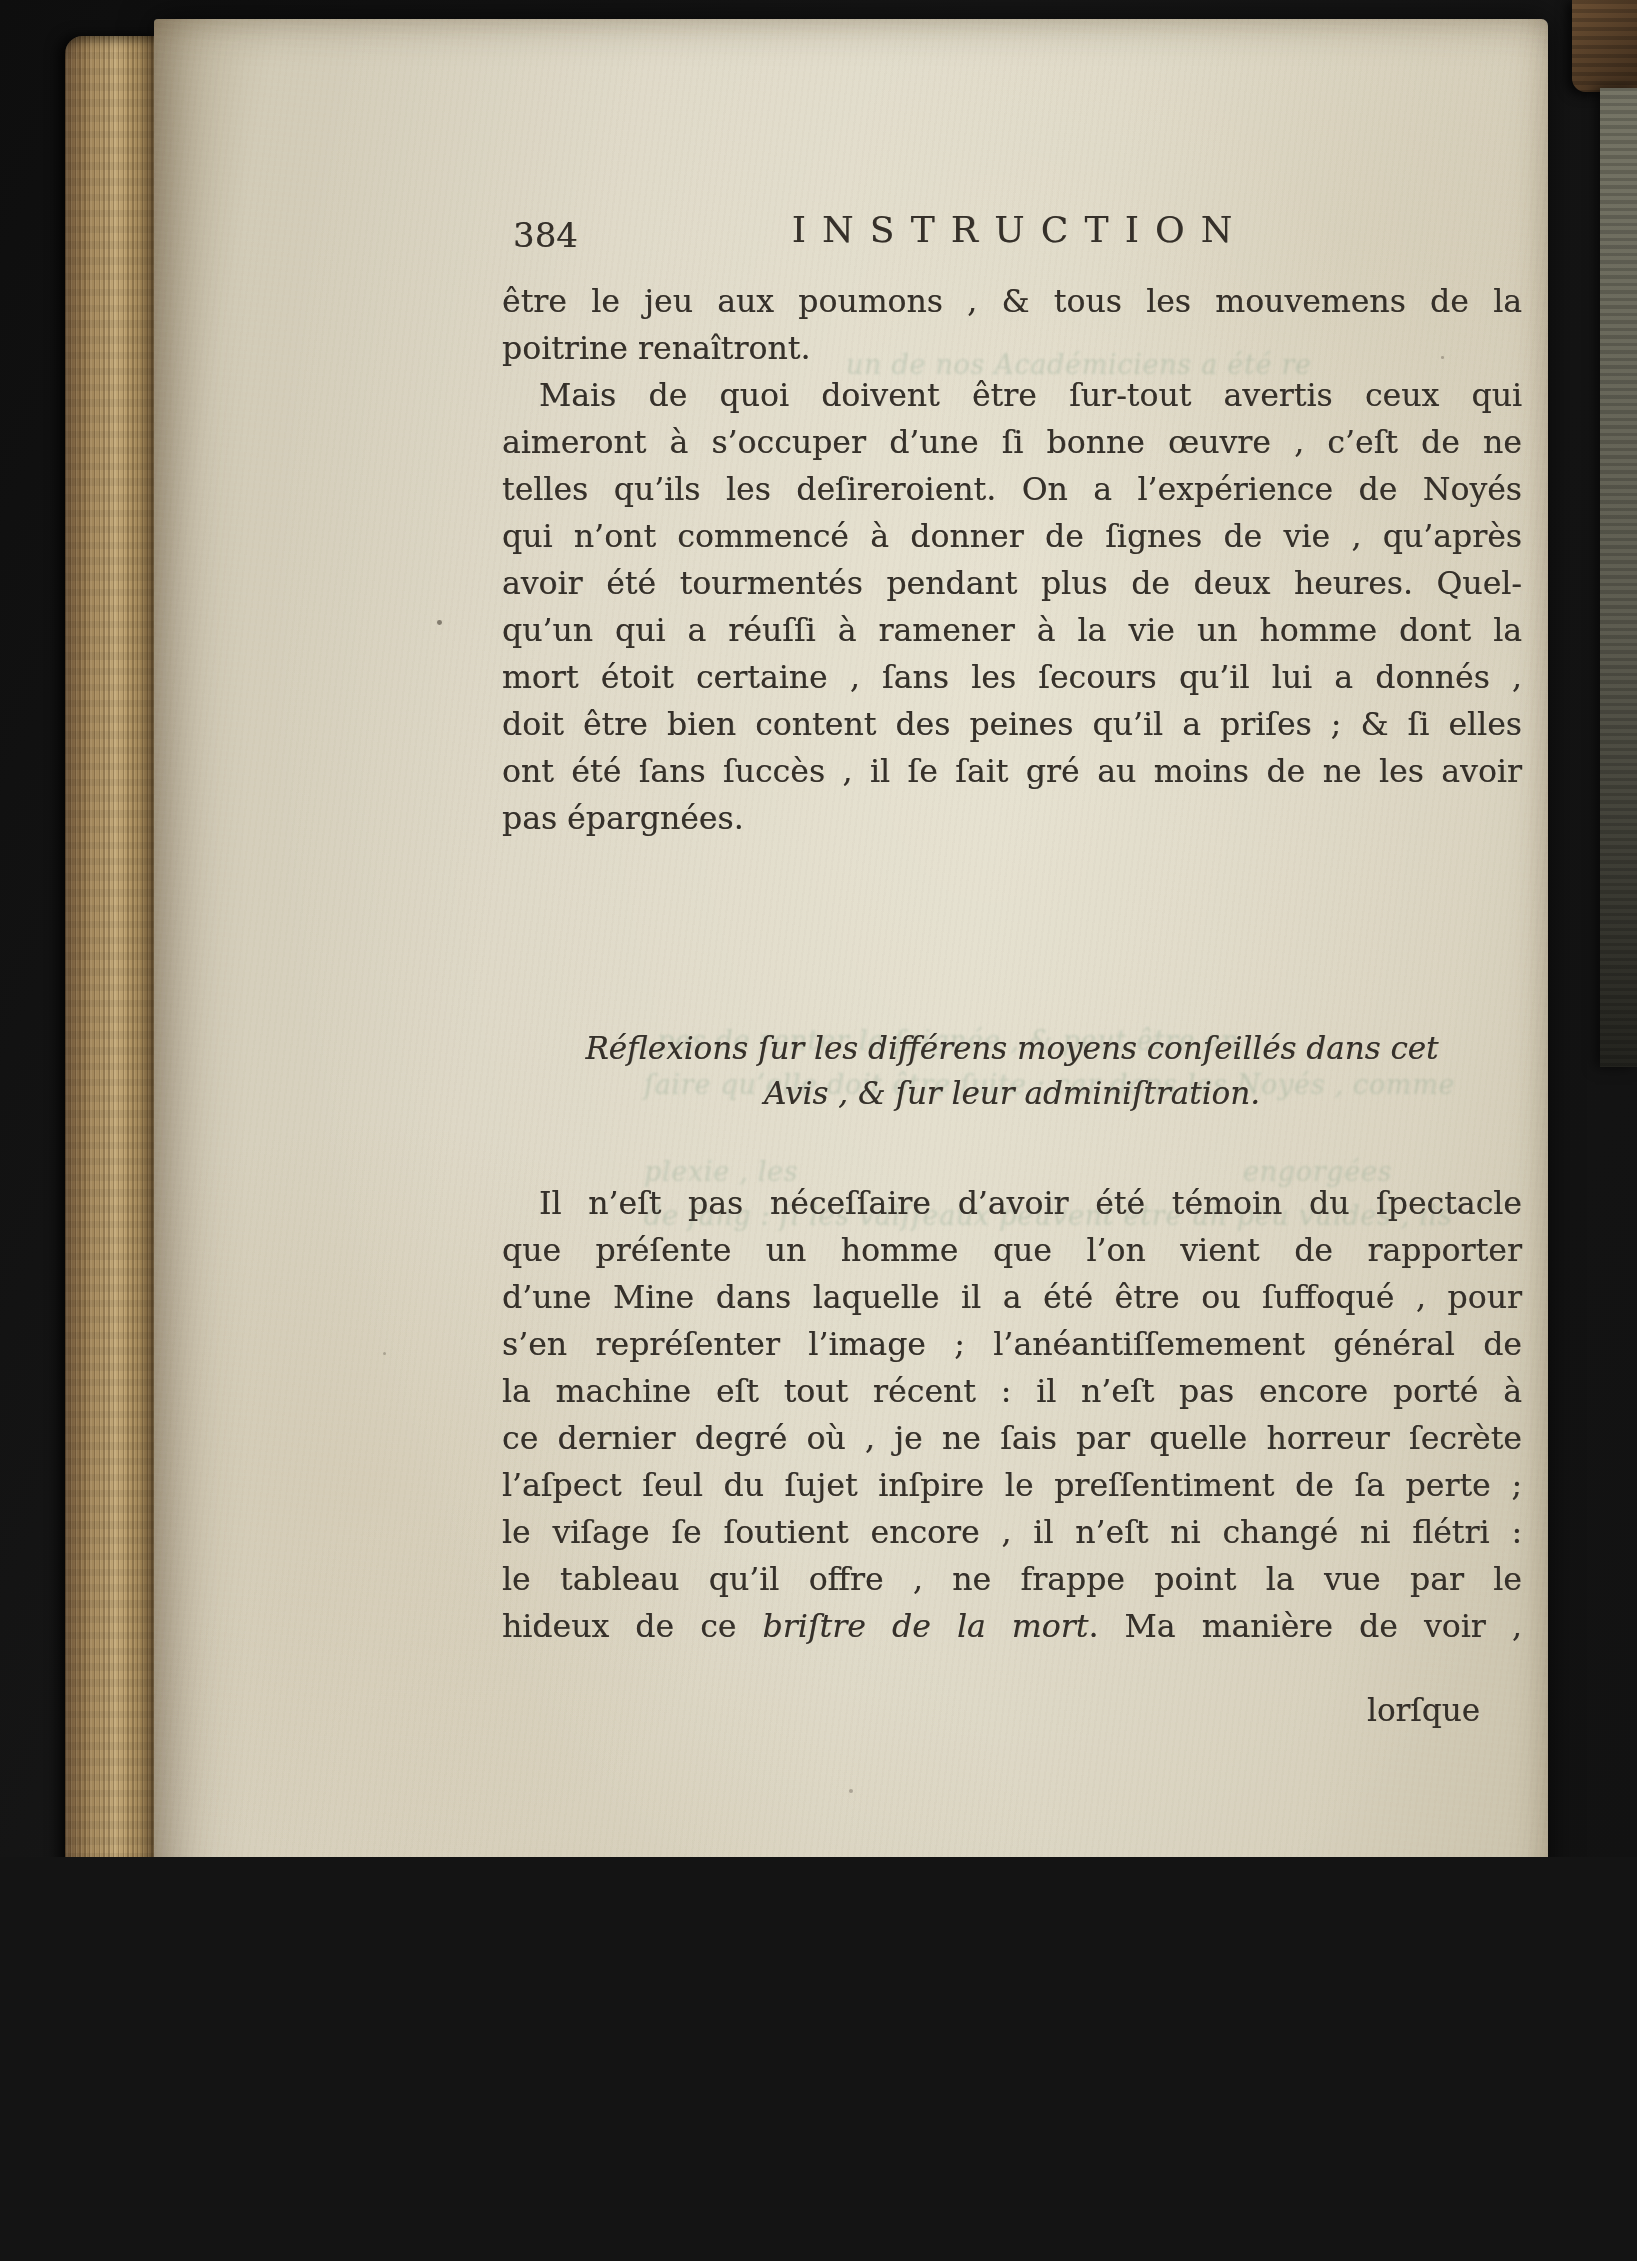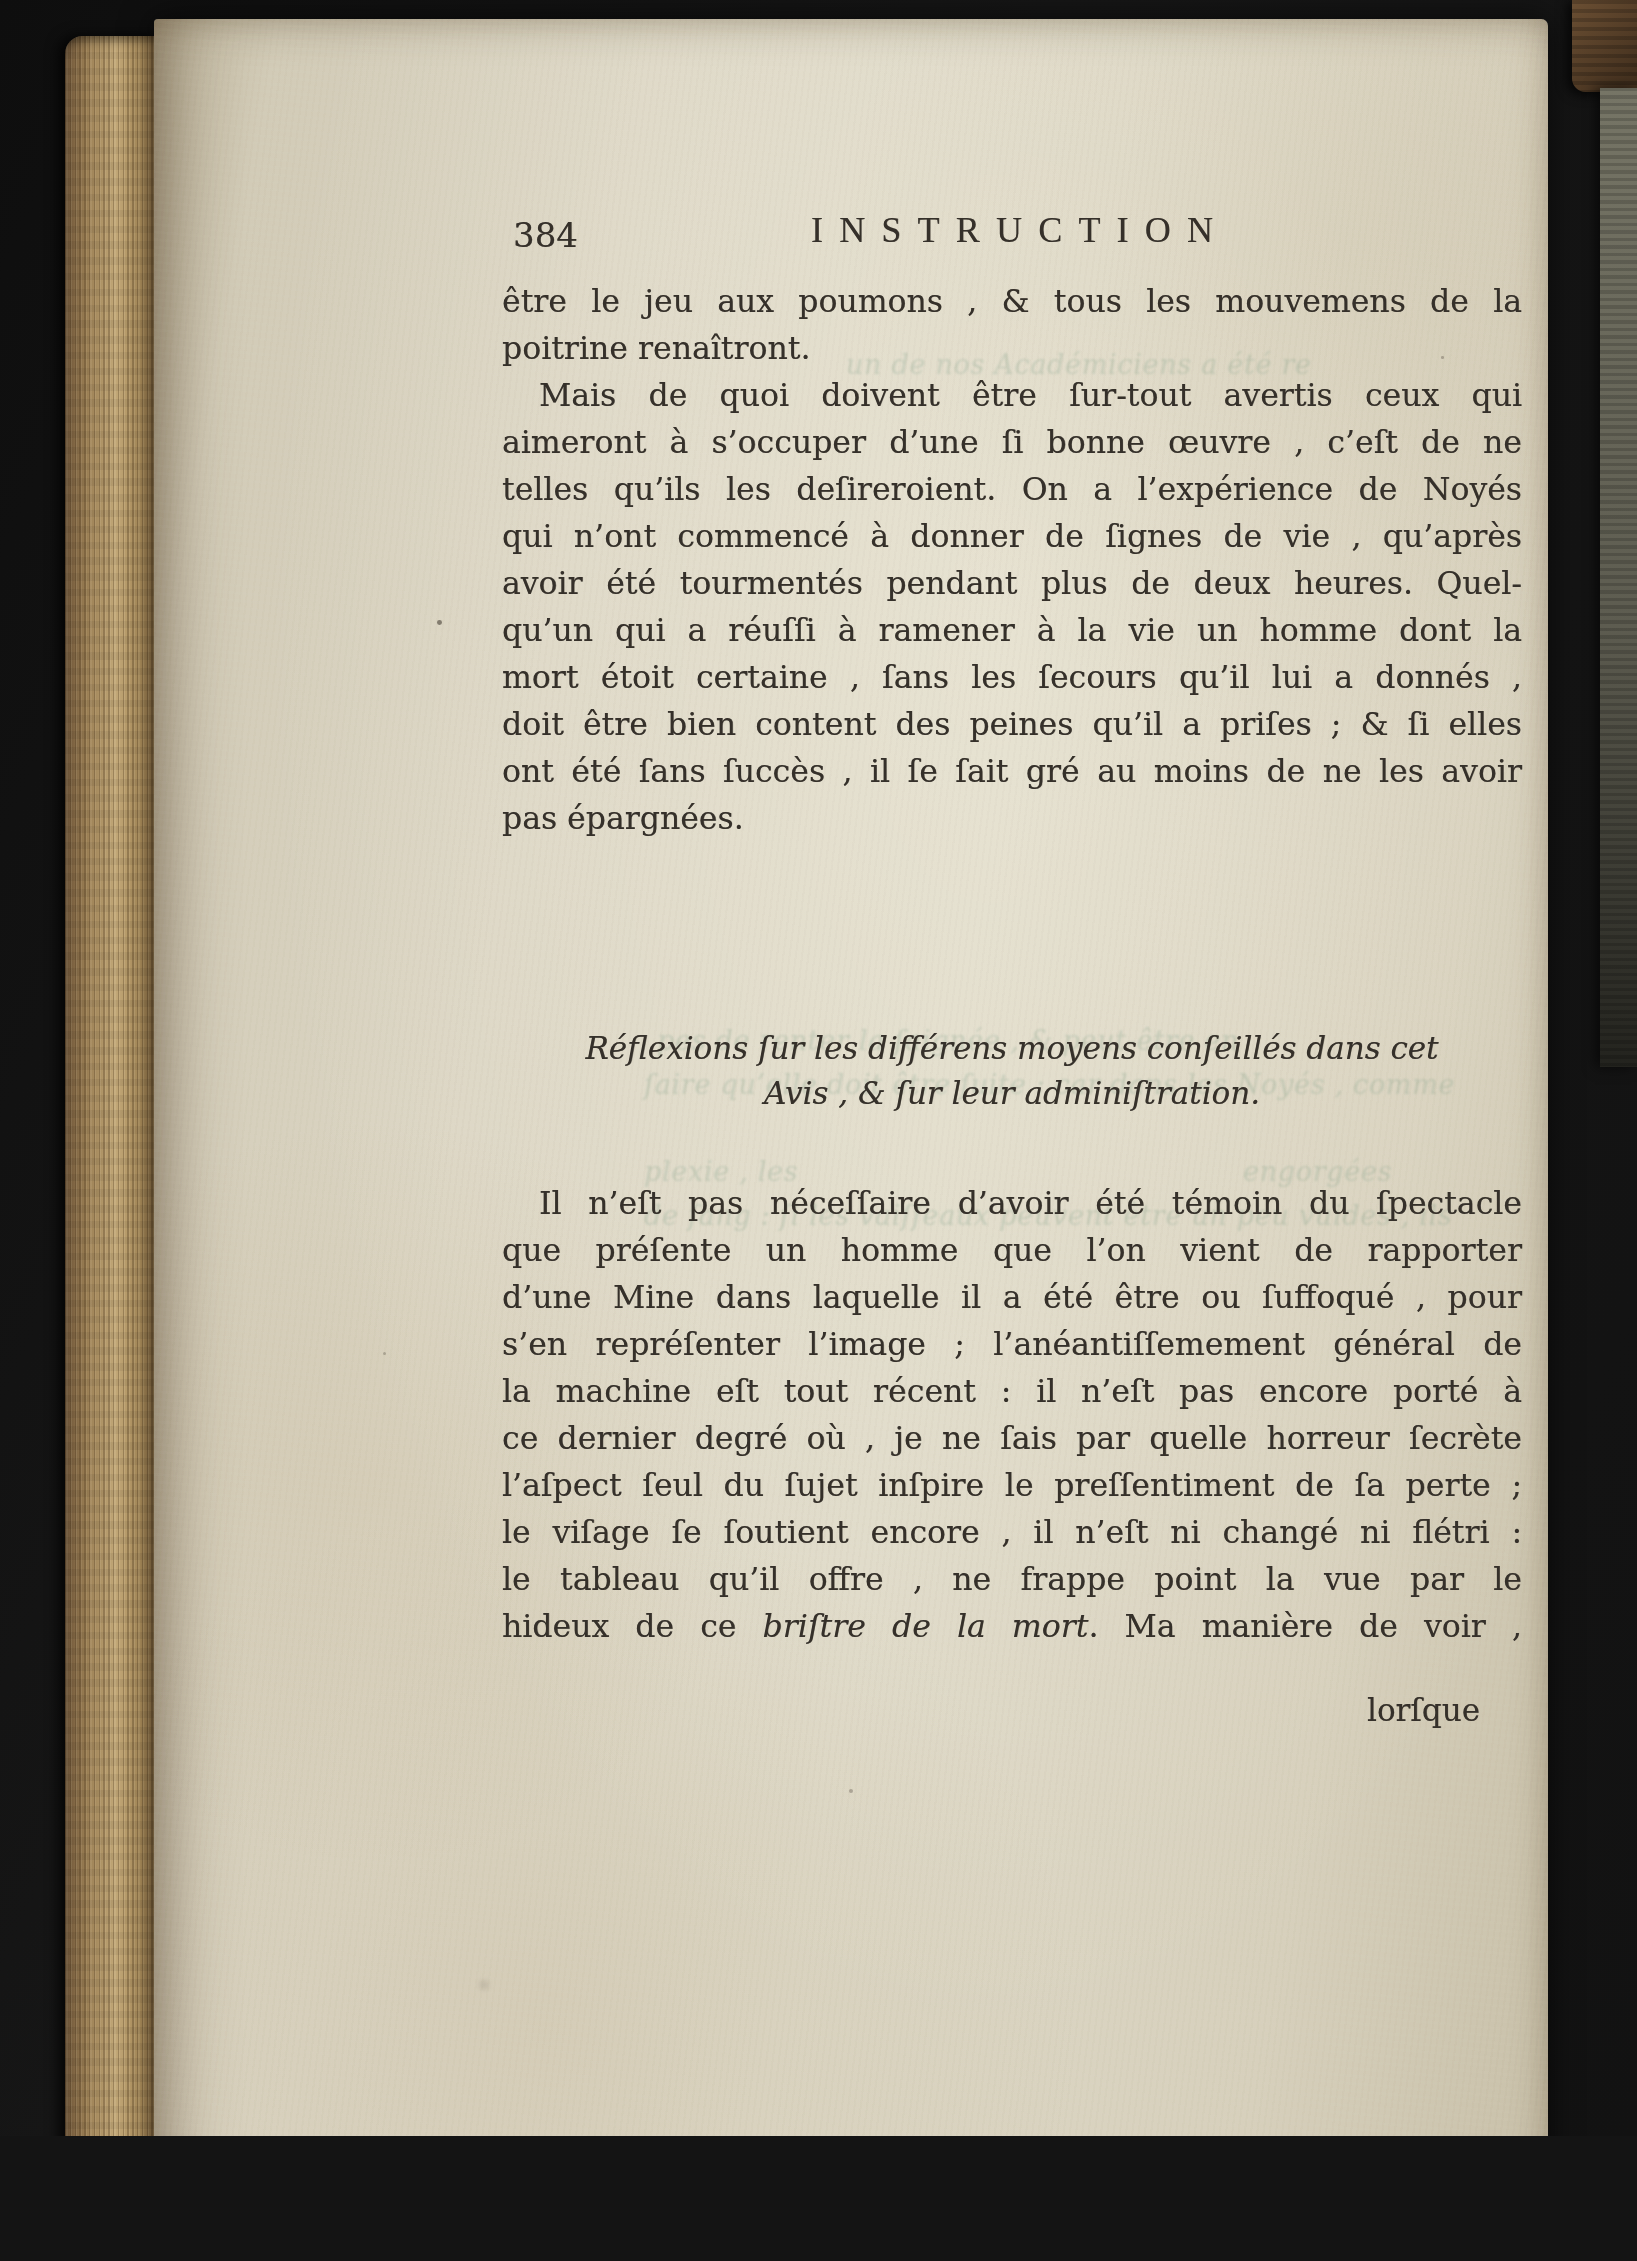--- a/index.html
+++ b/index.html
@@ -4,21 +4,21 @@
 <style>
   :root{
     --bg:#141414;
     --paper:#dcd6c4;
     --ink:#35302a;
     --binding:#b2935f;
     --ghost:#5f8a73;
   }
   html,body{margin:0;padding:0;background:var(--bg);}
   .canvas{
-    position:relative;width:1637px;height:2136px;overflow:hidden;
+    position:relative;width:1637px;height:1857px;overflow:hidden;
     background:linear-gradient(115deg,#0e0e0e 0%,#161616 40%,#121212 100%);
     font-family:"DejaVu Serif","Liberation Serif",serif;
   }
   
   .binding-edge{
     position:absolute;left:65px;top:36px;width:97px;height:2200px;
     border-radius:18px 0 0 20.5px;
     background:
       repeating-linear-gradient(to right,rgba(66,45,22,.28) 0 1.4px,rgba(255,240,210,.10) 1.4px 2.7px,transparent 2.7px 4.8px),
       repeating-linear-gradient(to bottom,rgba(0,0,0,.06) 0 7.5px,transparent 7.5px 15.8px),
@@ -54,21 +54,21 @@
     font-style:italic;font-size:27px;letter-spacing:0.7px;
   }
   .speck{position:absolute;z-index:4;border-radius:50%;background:#3a332a;}
   .text-column{
     position:absolute;left:348px;top:190px;width:1020px;z-index:3;
     color:var(--ink);
     text-shadow:0.3px 0.4px 0.5px rgba(40,35,28,.45);
   }
   .header-row{position:relative;height:51px;margin-bottom:18px;}
   .folio{position:absolute;left:11px;top:5.5px;font-size:34px;}
-  .head-title{display:block;text-align:center;font-size:36px;letter-spacing:.45em;padding-left:.45em;font-family:Liberation Serif, serif;}
+  .head-title{display:block;text-align:center;font-size:36px;letter-spacing:.45em;padding-left:.45em;}
   .block{font-size:31.5px;line-height:47px;}
   .line{text-align:justify;text-align-last:justify;}
   .line.flush{text-align-last:left;}
   .line.indent{text-indent:37px;}
   .block.heading{font-style:italic;font-size:31px;line-height:45px;margin-top:184px;margin-bottom:64px;}
   .block.heading .line{text-align:right;text-align-last:center;}
   .block.catchword{margin-top:37px;font-size:31px;}
   .block.catchword .line{text-align:right;text-align-last:right;padding-right:42px;}
   i{font-style:italic;}
   

